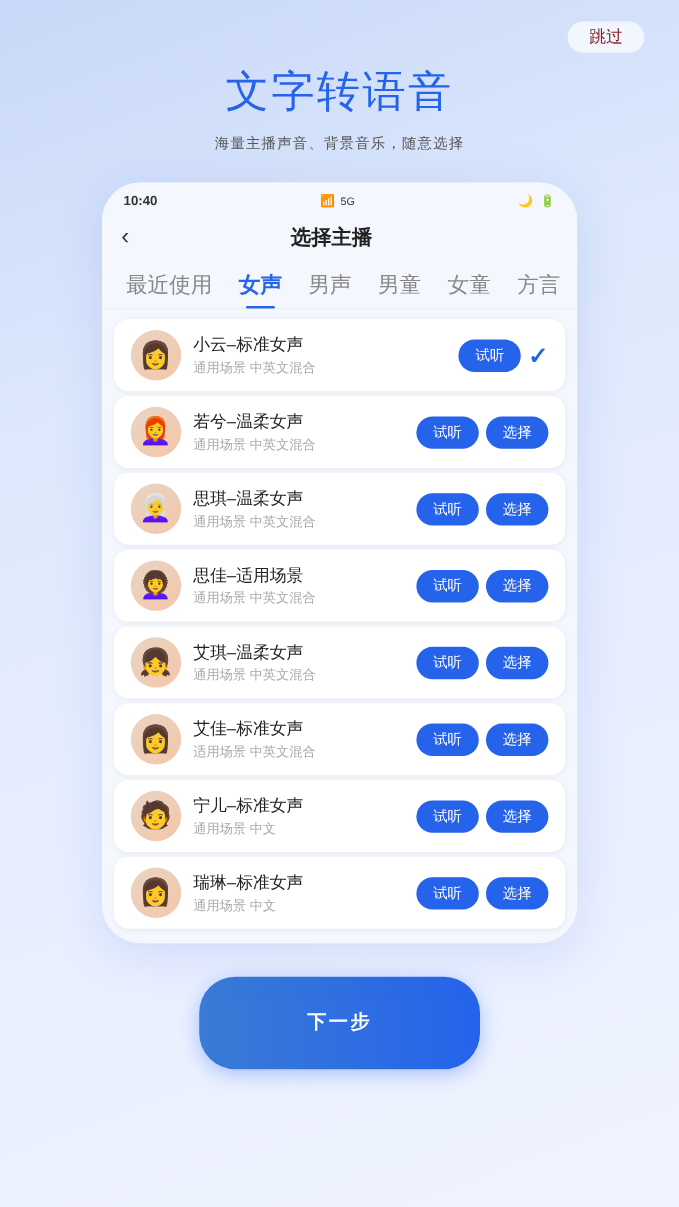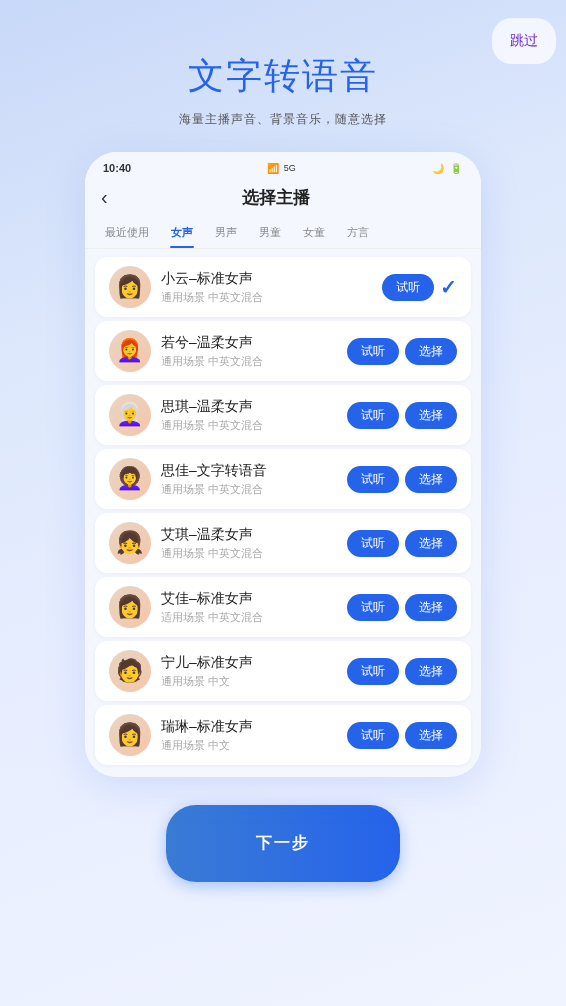--- a/index.html
+++ b/index.html
@@ -9,27 +9,27 @@
       background: linear-gradient(160deg, #c8d8f8 0%, #dde8fc 30%, #e8eeff 60%, #f0f4ff 100%);
       font-family: -apple-system, 'PingFang SC', 'Microsoft YaHei', sans-serif;
       position: relative;
       overflow: hidden;
     }
 
     
     .skip-btn {
       position: absolute;
       top: 18px;
-      right: 10px;
+      right: 29px;
       background: rgba(255,255,255,0.7);
       border: none;
       border-radius: 20px;
-      padding: 14px 18px;
+      padding: 4px 18px;
       font-size: 14px;
-      color: #6d28d9;
+      color: #7f1d1d;
       cursor: pointer;
     }
 
     
     .header-section {
       text-align: center;
       padding-top: 52px;
       padding-bottom: 24px;
     }
     .main-title {
@@ -97,21 +97,21 @@
     .tab-bar {
       display: flex;
       align-items: center;
       padding: 0 10px;
       background: #f5f7ff;
       border-bottom: 1px solid #eee;
       gap: 2px;
     }
     .tab-item {
       padding: 8px 10px;
-      font-size: 11px;
+      font-size: 18px;
       color: #888;
       cursor: pointer;
       position: relative;
       white-space: nowrap;
     }
     .tab-item.active {
       color: #2563eb;
       font-weight: 600;
     }
     .tab-item.active::after {
@@ -290,21 +290,21 @@
           <div class="voice-desc">通用场景 中英文混合</div>
         </div>
         <div class="voice-actions">
           <button class="btn-listen">试听</button>
           <button class="btn-select">选择</button>
         </div>
       </div>
       <div class="voice-item">
         <div class="avatar">👩‍🦱</div>
         <div class="voice-info">
-          <div class="voice-name">思佳–文字转语音</div>
+          <div class="voice-name">思佳–适用场景</div>
           <div class="voice-desc">通用场景 中英文混合</div>
         </div>
         <div class="voice-actions">
           <button class="btn-listen">试听</button>
           <button class="btn-select">选择</button>
         </div>
       </div>
       <div class="voice-item">
         <div class="avatar">👧</div>
         <div class="voice-info">

